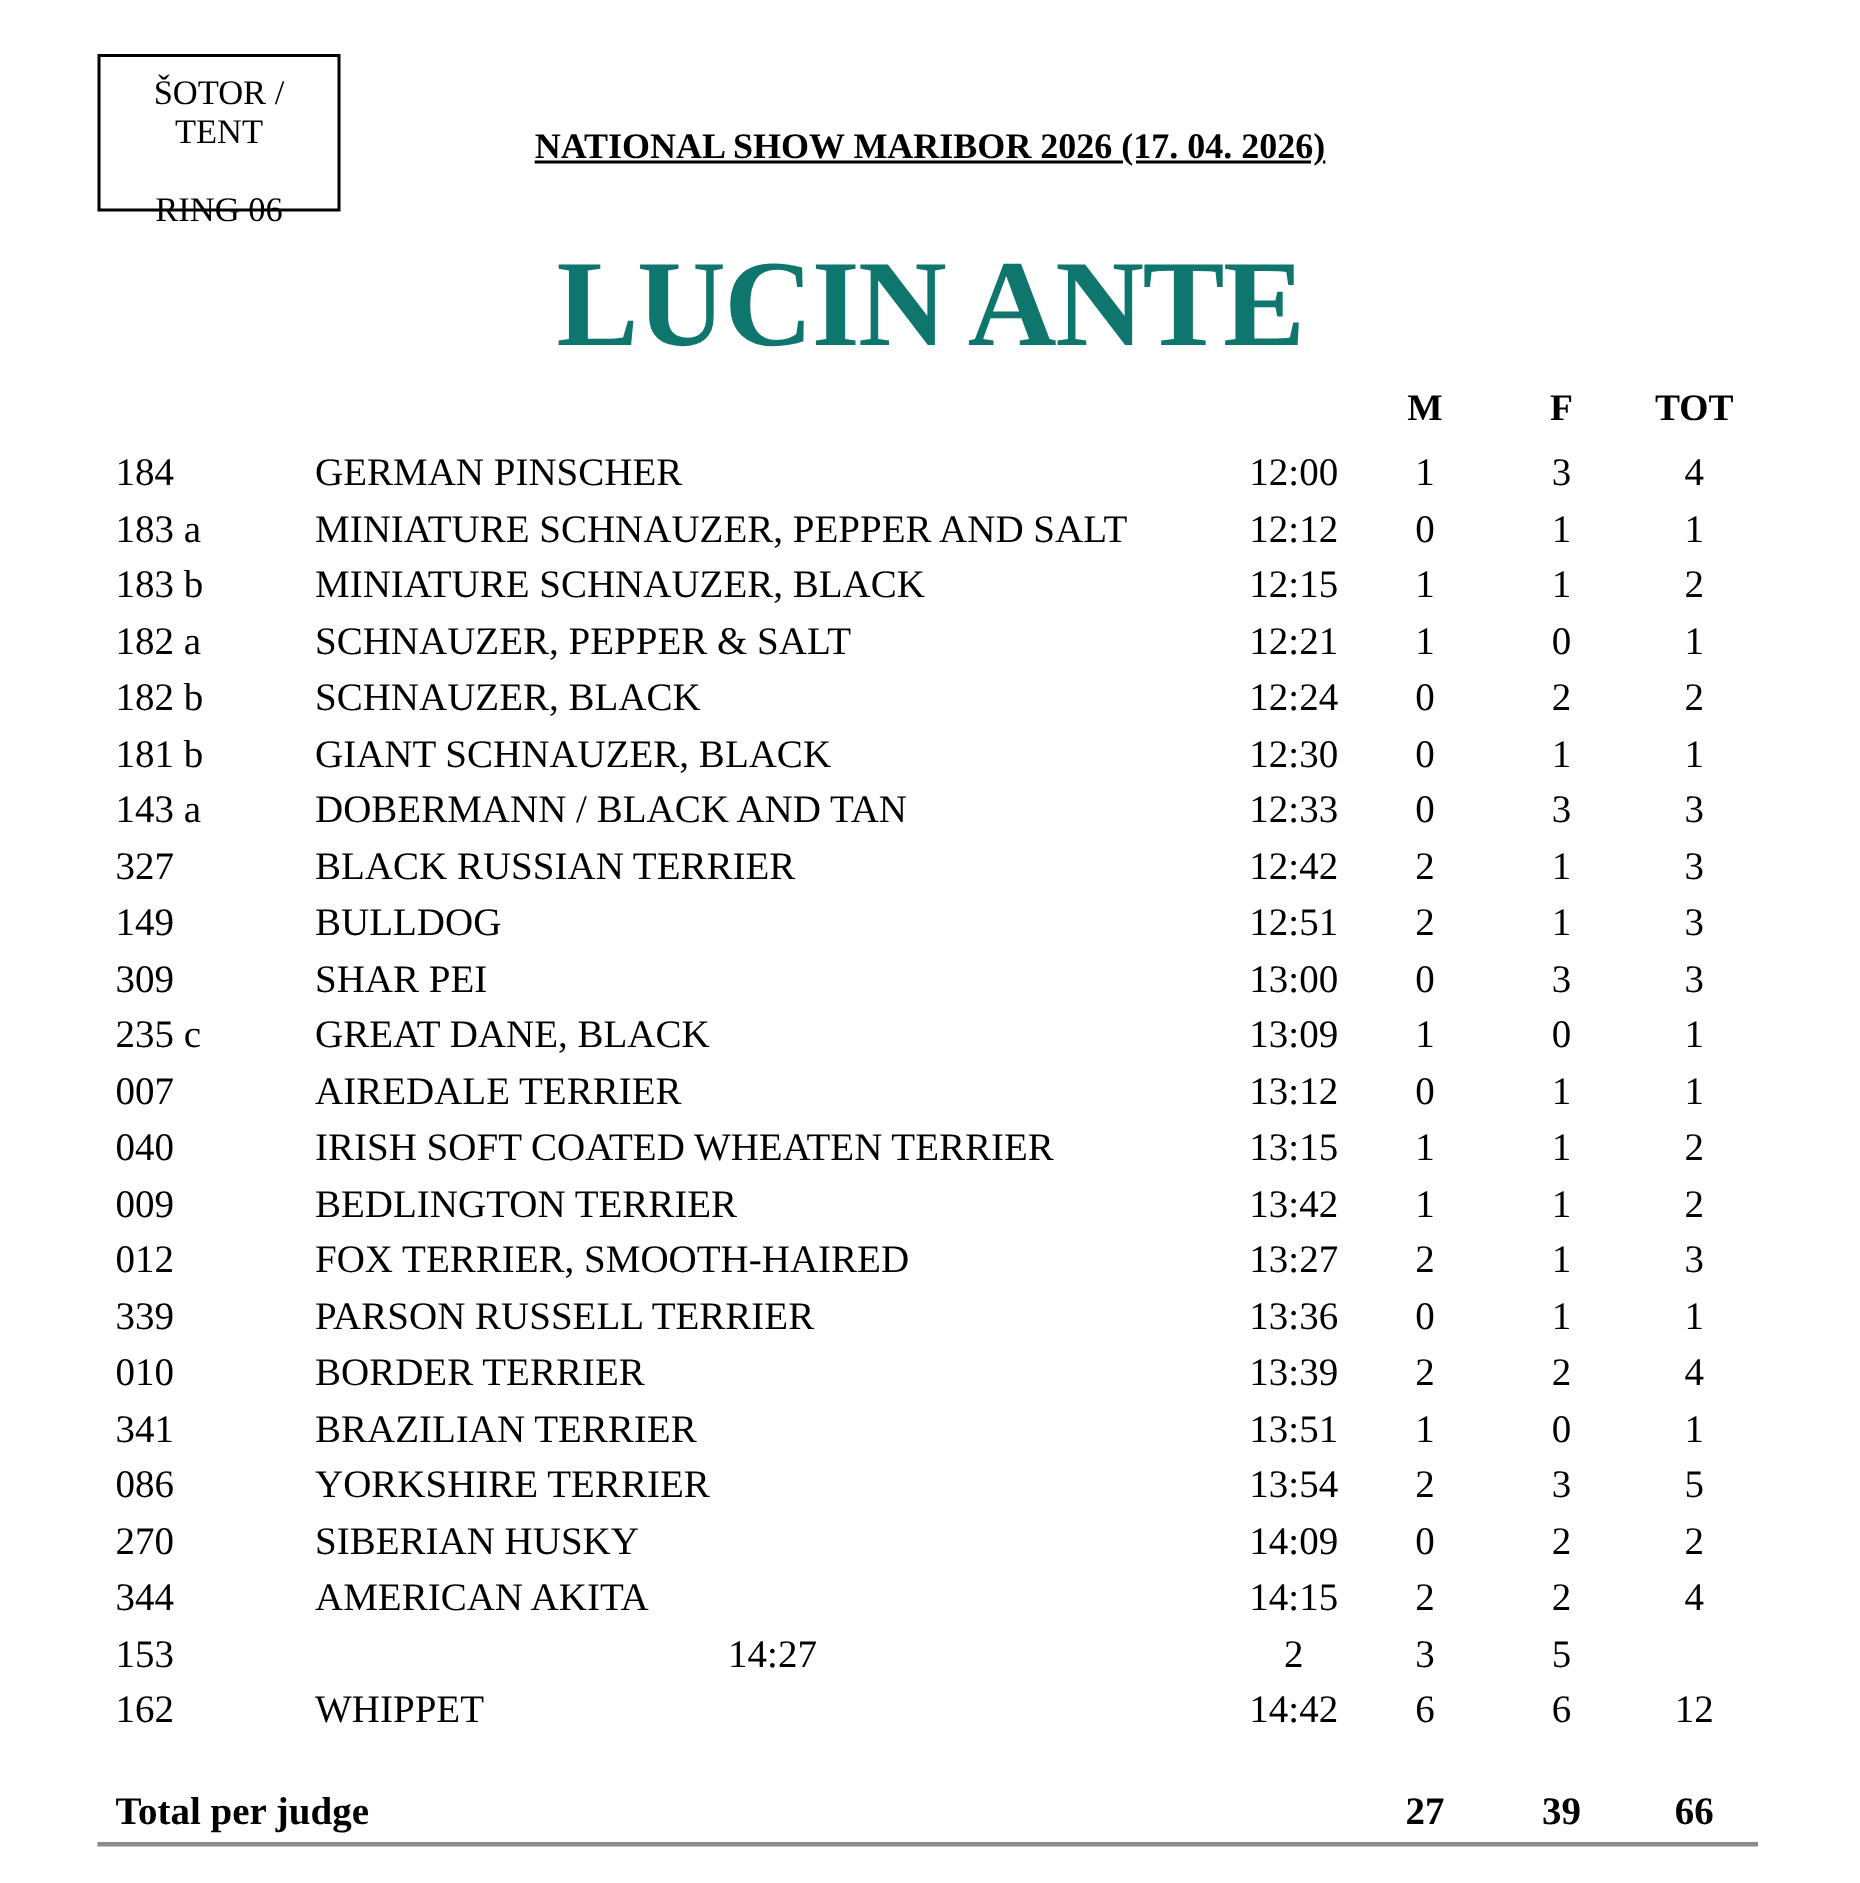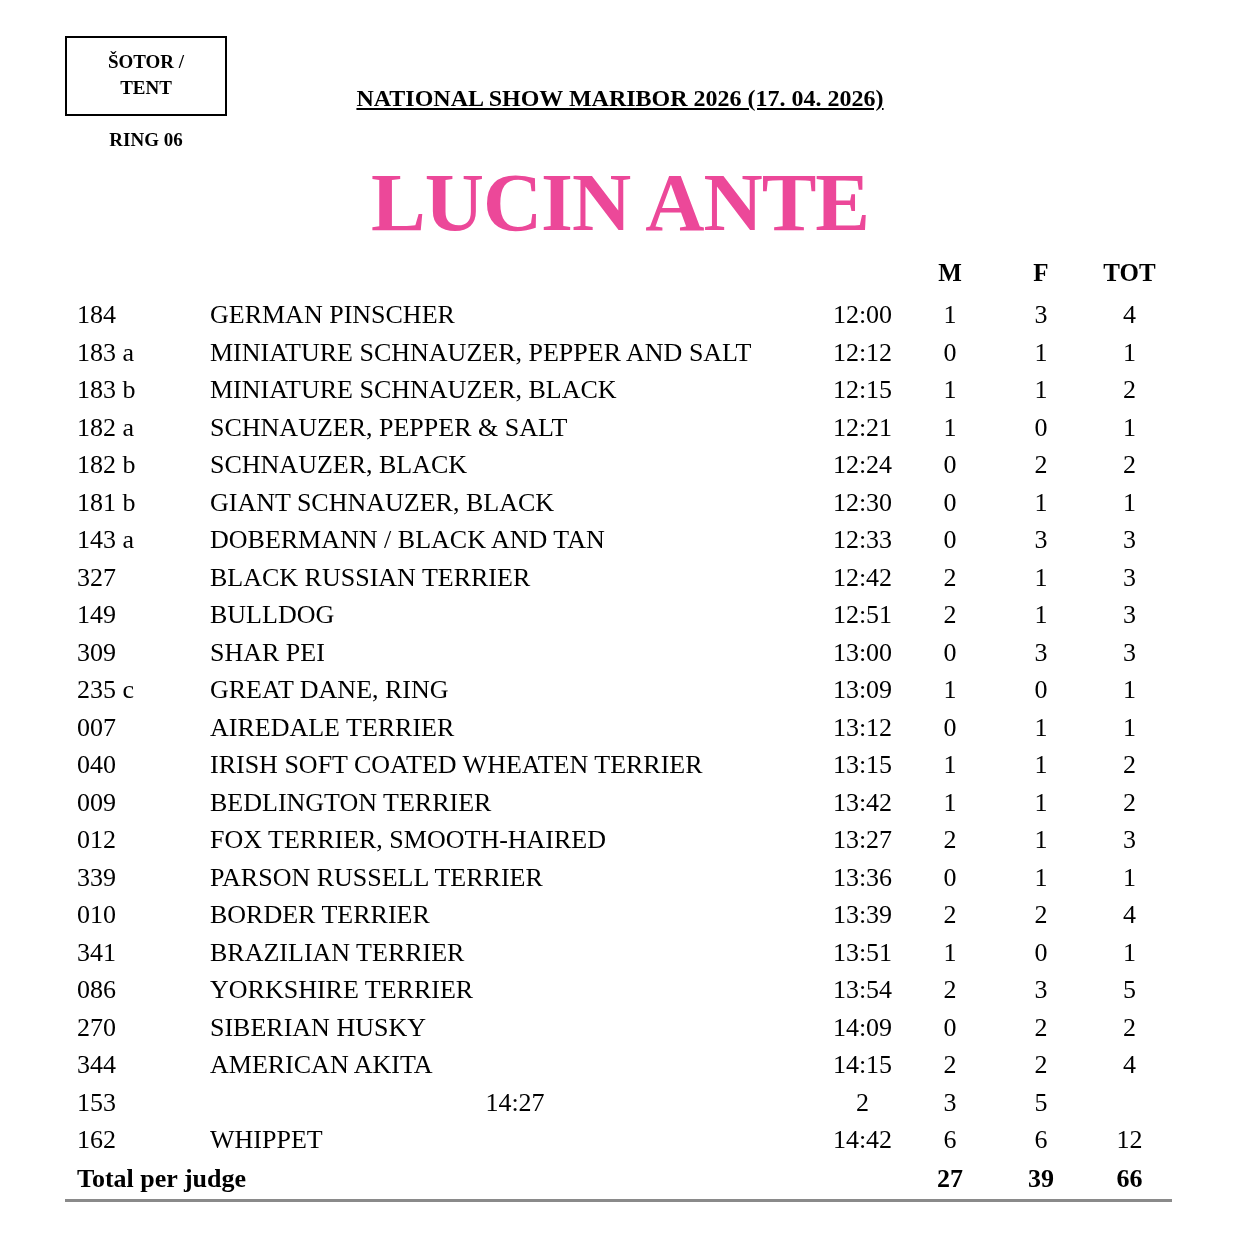--- a/index.html
+++ b/index.html
@@ -15,25 +15,25 @@
     color: #000000;
     overflow: hidden;
   }
 
   
   .tent-box {
     position: absolute;
     left: 65px;
     top: 36px;
     width: 162px;
-    height: 80px;
+    height: 105px;
     border: 2px solid #000;
     text-align: center;
-    font-weight: bold;
-    font-size: 19px;
+    font-weight: normal;
+    font-size: 23px;
     line-height: 26px;
     box-sizing: border-box;
     padding-top: 11px;
   }
   .tent-box .ring {
     margin-top: 26px;
   }
 
   
   .show-title {
@@ -86,35 +86,36 @@
   .cell.breed { text-align: left; }
   .cell.time  { text-align: center; }
   .cell.m, .cell.f, .cell.tot { text-align: center; }
 
   .row.total-row {
     grid-template-columns: 840px 90px 92px 85px;
     font-weight: bold;
     height: 40px;
     line-height: 40px;
     border-bottom: 3px solid #8a8a8a;
+    margin-top: 29px;
   }
   .row.total-row .cell.label { padding-left: 12px; }
 </style>
 </head>
 <body>
 
 <div class="tent-box">
   <div>ŠOTOR /</div>
   <div>TENT</div>
   <div class="ring">RING 06</div>
 </div>
 
 <div class="show-title">NATIONAL SHOW MARIBOR 2026 (17. 04. 2026)</div>
 
-<div class="judge-name" id="judge-name" style="color: #ec4899;">LUCIN ANTE</div>
+<div class="judge-name" id="judge-name" style="color: #0f766e;">LUCIN ANTE</div>
 
 <div class="schedule">
   <div class="row header-row">
     <div class="cell num"></div>
     <div class="cell breed"></div>
     <div class="cell time"></div>
     <div class="cell m">M</div>
     <div class="cell f">F</div>
     <div class="cell tot">TOT</div>
   </div>
@@ -205,21 +206,21 @@
     <div class="cell num">309</div>
     <div class="cell breed">SHAR PEI</div>
     <div class="cell time">13:00</div>
     <div class="cell m">0</div>
     <div class="cell f">3</div>
     <div class="cell tot">3</div>
   </div>
 
   <div class="row">
     <div class="cell num">235 c</div>
-    <div class="cell breed">GREAT DANE, RING</div>
+    <div class="cell breed">GREAT DANE, BLACK</div>
     <div class="cell time">13:09</div>
     <div class="cell m">1</div>
     <div class="cell f">0</div>
     <div class="cell tot">1</div>
   </div>
 
   <div class="row">
     <div class="cell num">007</div>
     <div class="cell breed">AIREDALE TERRIER</div>
     <div class="cell time">13:12</div>

